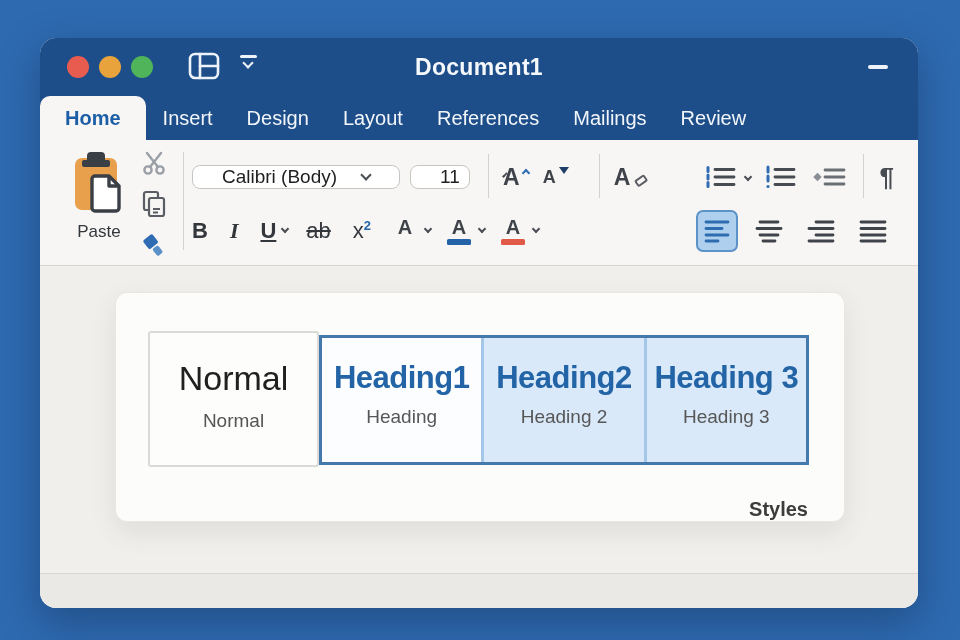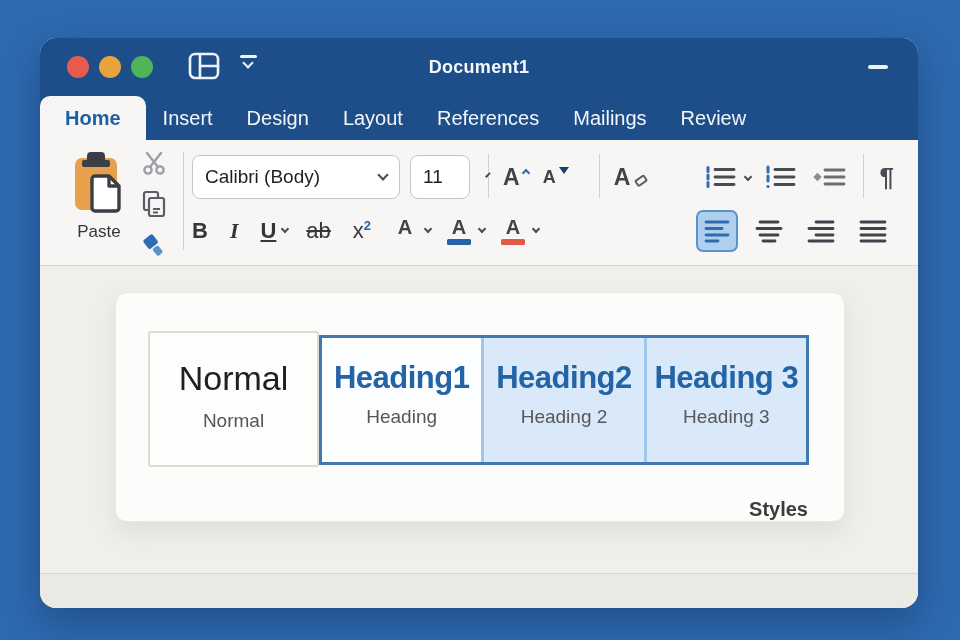--- a/index.html
+++ b/index.html
@@ -13,43 +13,43 @@
   
   .titlebar { position:relative; height:58px; background:#1d4e89; }
   .lights { position:absolute; left:27px; top:18px; display:flex; gap:10px; }
   .light { width:22px; height:22px; border-radius:50%; }
   .light.red { background:#e85c50; } .light.yellow { background:#e9a33c; } .light.green { background:#4fb45a; }
   .tb-icon { position:absolute; top:13px; color:#eef3fa; }
   .sidebar-ic { left:148px; }
   .collapse-ic { left:196px; top:17px; width:24px; display:flex; flex-direction:column; align-items:center; gap:5px; }
   .collapse-ic .bar { width:17px; height:3px; background:#eef3fa; border-radius:2px; }
   .win-title { position:absolute; left:0; right:0; top:0; height:58px; display:flex; align-items:center; justify-content:center;
-    color:#f5f8fc; font-size:18px; font-weight:700; letter-spacing:.3px; }
+    color:#f5f8fc; font-size:23px; font-weight:700; letter-spacing:.3px; }
   .minimize { position:absolute; right:30px; top:27px; width:20px; height:4px; background:#eef3fa; border-radius:2px; }
 
   
   .tabbar { height:44px; background:#1d4e89; display:flex; align-items:flex-end; }
   .tab { height:44px; display:flex; align-items:center; padding:0 17px; color:#f2f5fa; font-size:20px; font-weight:500; cursor:default; }
   .tab.active { background:#f7f6f4; color:#1d5fa7; font-weight:700; border-radius:10px 10px 0 0; padding:0 25px; }
 
   
   .ribbon { position:relative; height:126px; background:#f7f6f4; border-bottom:1px solid #d8d7d4; }
   .vsep { width:1px; background:#d3d2cf; align-self:stretch; }
   .sep-tall { position:absolute; left:143px; top:12px; height:98px; width:1px; background:#d3d2cf; }
 
   .paste-group { position:absolute; left:26px; top:10px; width:66px; text-align:center; }
   .paste-label { margin-top:2px; font-size:17px; color:#33373c; }
   .clip-tools { position:absolute; left:100px; top:10px; display:flex; flex-direction:column; gap:10px; align-items:center; }
 
   .row1 { position:absolute; left:152px; right:24px; top:14px; height:46px; display:flex; align-items:center; }
   .row2 { position:absolute; left:152px; right:24px; top:66px; height:50px; display:flex; align-items:center; }
   .spacer { flex:1; }
 
-  .combo { height:44px; background:#fff; border:1.5px solid #c6c5c2; border-radius:8px;
-    display:flex; align-items:center; padding:0 12px; font-size:19px; color:#1f1f1f; gap:10px; }
+  .combo { height:24px; background:#fff; border:1.5px solid #c6c5c2; border-radius:8px;
+    display:flex; align-items:center; padding:0 29px; font-size:19px; color:#1f1f1f; gap:10px; }
   .combo .cname { flex:1; }
   .font-name { width:208px; }
   .font-size { width:60px; margin-left:10px;gap:44px; }
 
   .chev { display:inline-block; width:8px; height:8px; border-right:2.4px solid #4a4e54; border-bottom:2.4px solid #4a4e54; transform:rotate(45deg); margin-top:-4px; }
   .chev.small { width:6px; height:6px; border-width:2px; }
   .chev.blue-up { border-color:#2f6cb3; transform:rotate(-135deg); margin-top:6px; }
   .tri-down { width:0; height:0; border-left:5px solid transparent; border-right:5px solid transparent; border-top:7px solid #1d3e66; }
 
   .rbtn { display:flex; align-items:center; justify-content:center; color:#3f434a; cursor:default; }

